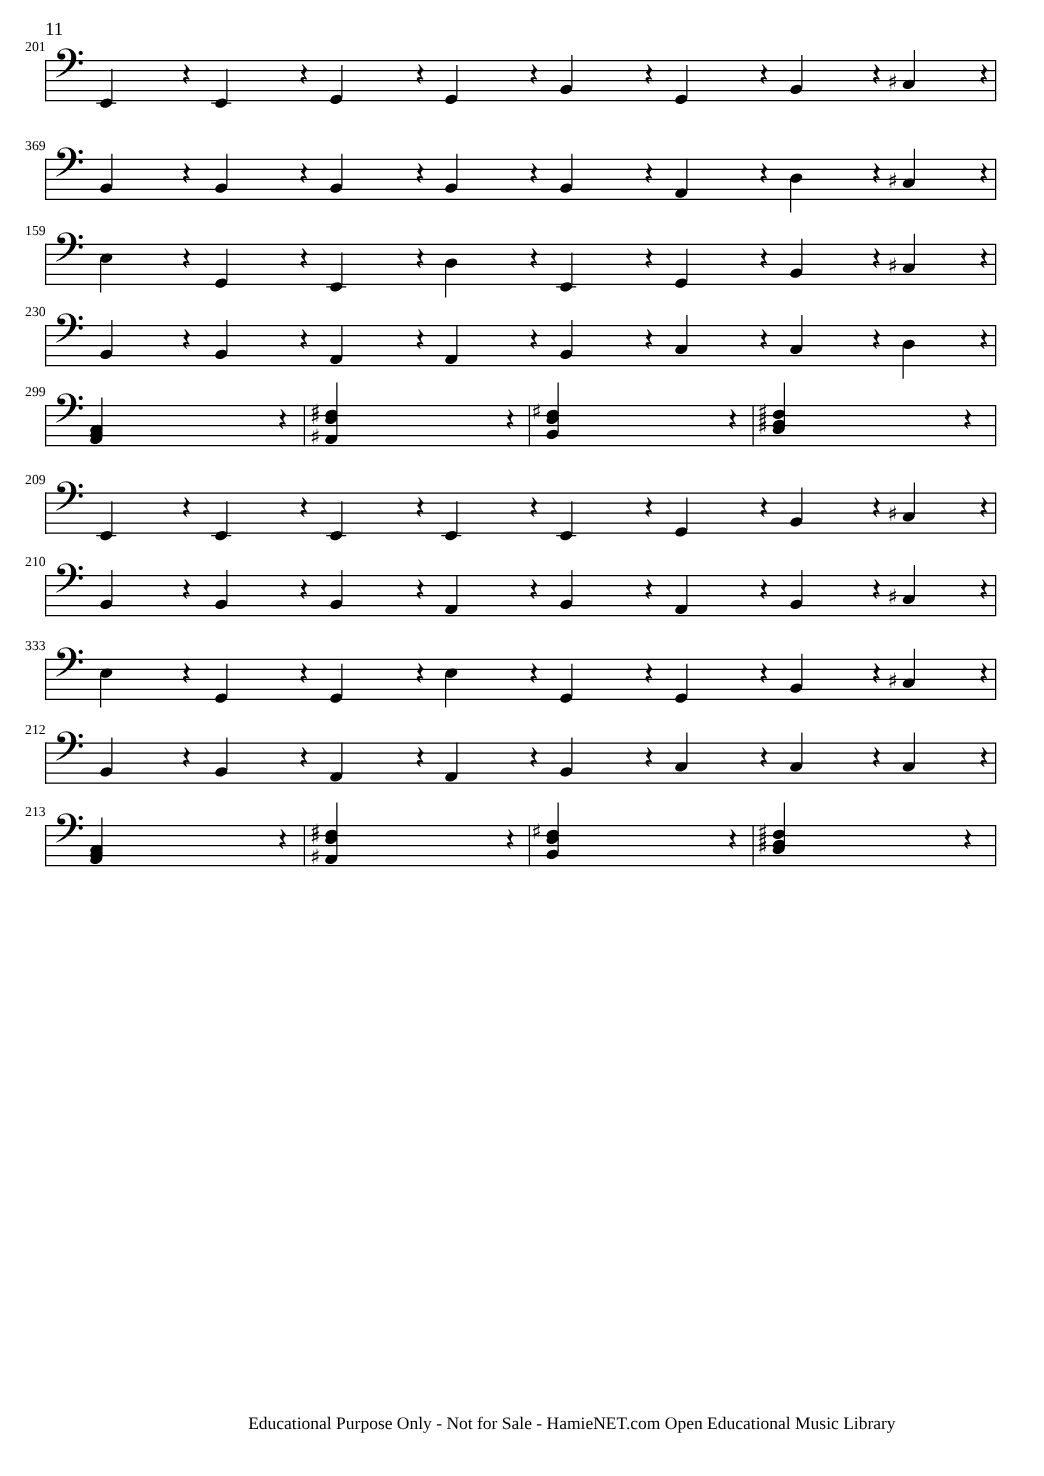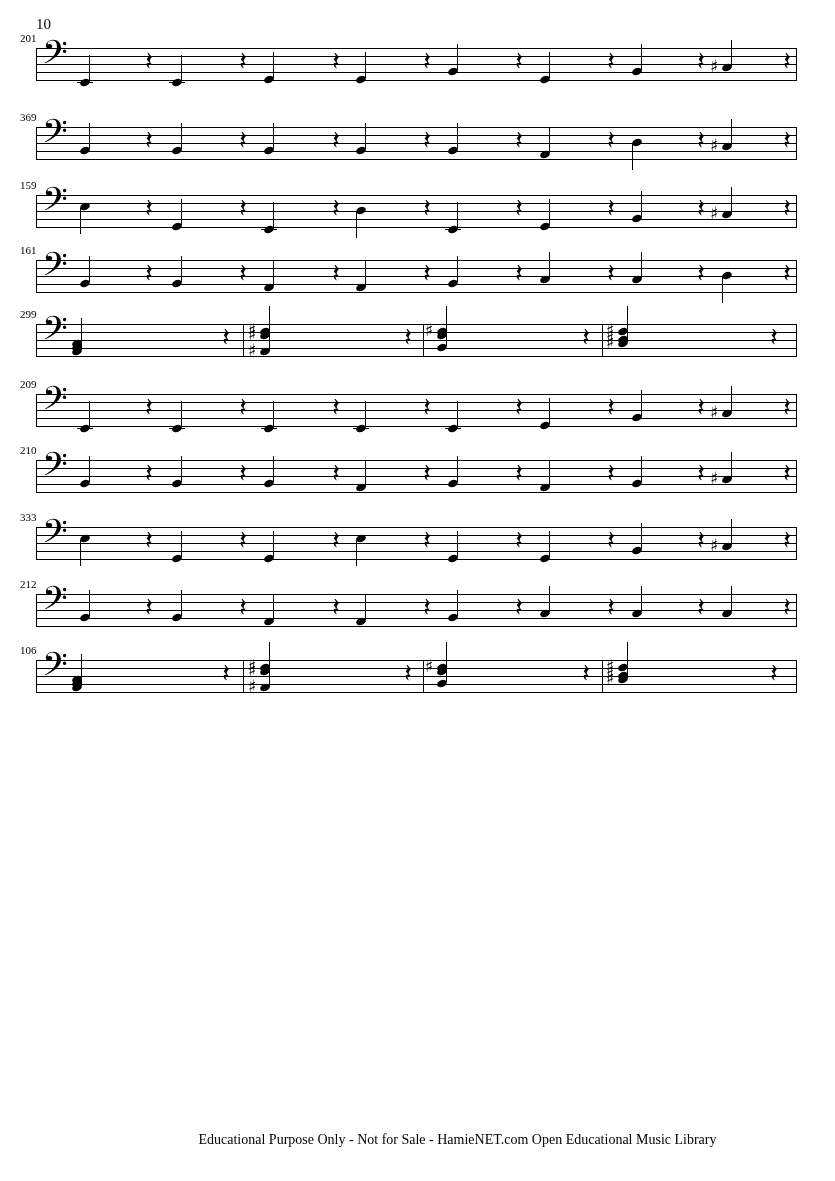--- a/index.html
+++ b/index.html
@@ -127,21 +127,21 @@
     font-size: 14px;
     font-family: "Liberation Serif", serif;
     margin-left: 40px;
   }
 </style>
 </head>
 <body>
 
 <div class="page">
 
-  <div class="page-number">10</div>
+  <div class="page-number">11</div>
 
   <div class="systems" id="systems-container">
       <div class="system" style="position: absolute; left: 0px; top: 0px; width: 835px;">
         <div class="measure-number">201</div>
         <div class="stafflines">
           <i></i>
           <i></i>
           <i></i>
           <i></i>
           <i></i>
@@ -297,21 +297,21 @@
           <span class="head"></span>
           <span class="stem up"></span>
         </div>
         <div class="note" style="left: 722px; top: 34px;">
           <span class="head"></span>
           <span class="stem up"></span>
           <span class="accidental" style="left: -12px; top: -6px;">♯</span>
         </div>
       </div>
       <div class="system" style="position: absolute; left: 0px; top: 212px; width: 835px;">
-        <div class="measure-number">161</div>
+        <div class="measure-number">230</div>
         <div class="stafflines">
           <i></i>
           <i></i>
           <i></i>
           <i></i>
           <i></i>
         </div>
         <div class="barline" style="left: 36px;"></div>
         <div class="barline" style="left: 796px;"></div>
         <div class="clef">𝄢</div>
@@ -621,21 +621,21 @@
         <div class="note" style="left: 632px; top: 34px;">
           <span class="head"></span>
           <span class="stem up"></span>
         </div>
         <div class="note" style="left: 722px; top: 34px;">
           <span class="head"></span>
           <span class="stem up"></span>
         </div>
       </div>
       <div class="system" style="position: absolute; left: 0px; top: 612px; width: 835px;">
-        <div class="measure-number">106</div>
+        <div class="measure-number">213</div>
         <div class="stafflines">
           <i></i>
           <i></i>
           <i></i>
           <i></i>
           <i></i>
         </div>
         <div class="barline" style="left: 36px;"></div>
         <div class="barline" style="left: 243px;"></div>
         <div class="barline" style="left: 423px;"></div>

